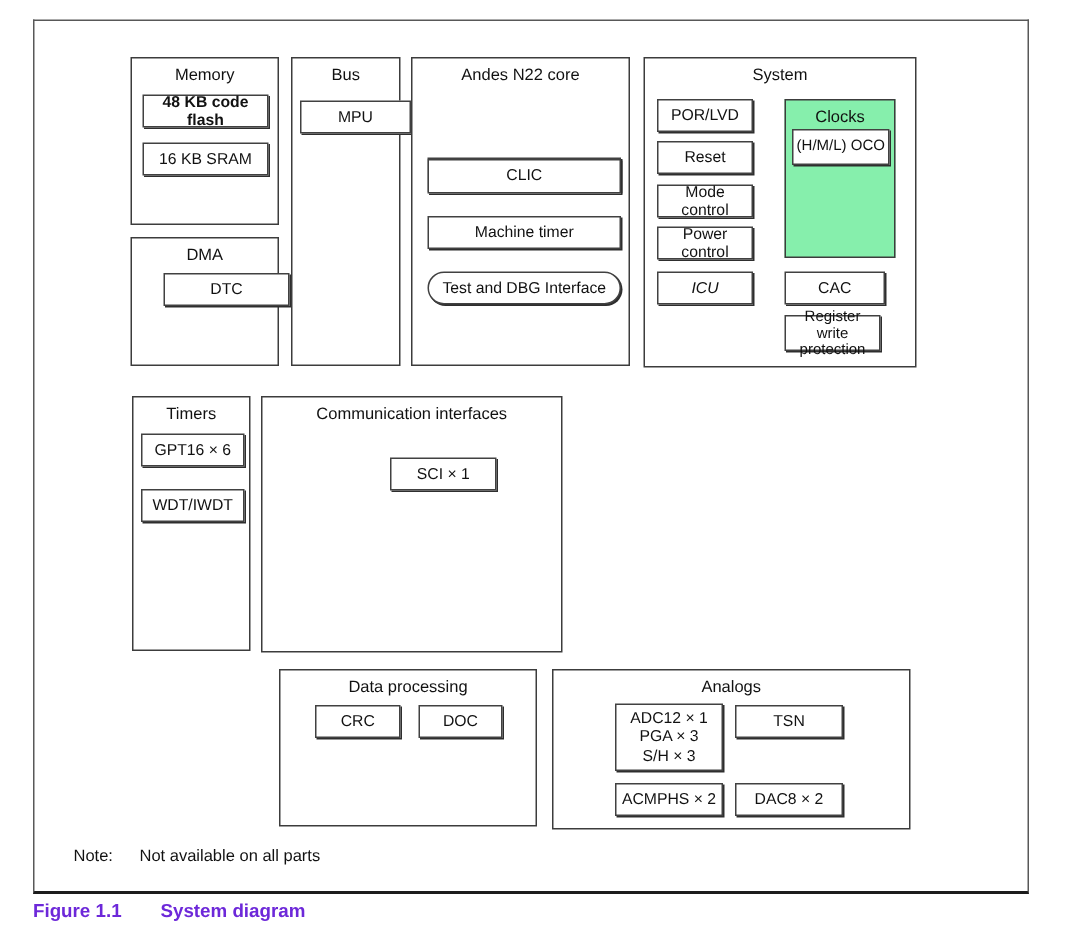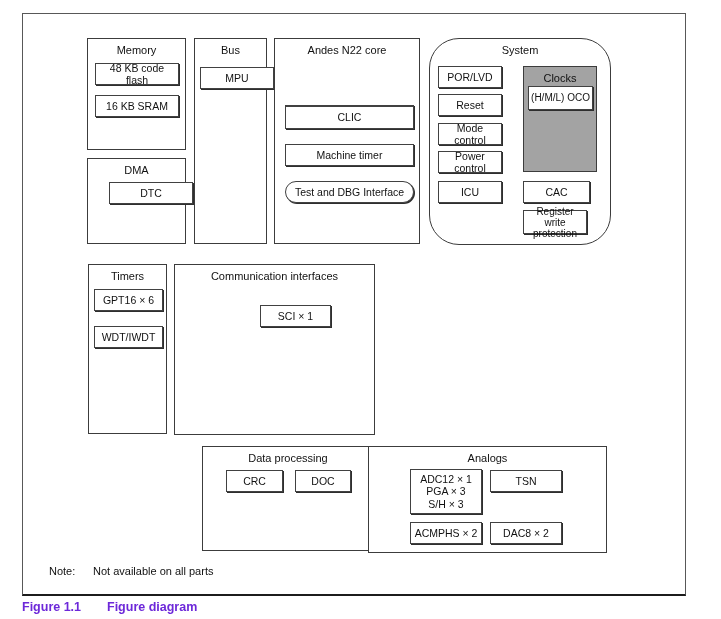--- a/index.html
+++ b/index.html
@@ -40,62 +40,62 @@
     display: flex; align-items: center; justify-content: center;
     text-align: center;
     font-size: 10.5px; line-height: 1.18; color: #111;
     white-space: pre-line;
     box-sizing: border-box;
     padding: 1px 2px;
   }
   .subgroup {
     position: absolute;
     border: 1.2px solid #3c3c3c;
-    background: #a3a3a3;
+    background: #86efac;
     box-sizing: border-box;
   }
 
   
   #g-memory { left: 64px; top: 24px; width: 99px; height: 112px; }
-  #b-flash  { left: 7px;  top: 24px; width: 84px; height: 22px; }
+  #b-flash  { left: 7px;  top: 24px; width: 84px; height: 22px; font-weight: bold; }
   #b-sram   { left: 7px;  top: 56px; width: 84px; height: 22px; }
 
   #g-dma { left: 64px; top: 144px; width: 99px; height: 86px; }
   #b-dtc { left: 21px;  top: 23px;  width: 84px; height: 22px; }
 
   #g-bus { left: 171px; top: 24px; width: 73px; height: 206px; }
   #b-mpu { left: 5px;   top: 28px; width: 74px; height: 22px; }
 
   #g-core   { left: 251px; top: 24px;  width: 146px; height: 206px; }
   #b-pmp    { left: 10px;  top: 26px;  width: 129px; height: 23px; margin-top: 40px; }
   #b-clic   { left: 10px;  top: 67px;  width: 129px; height: 23px; }
   #b-mtimer { left: 10px;  top: 105px; width: 129px; height: 22px; }
   #b-testdbg{ left: 10px;  top: 142px; width: 129px; height: 22px; border-radius: 11px; }
 
-  #g-system { left: 406px; top: 24px; width: 182px; height: 207px; border-radius: 30px; }
+  #g-system { left: 406px; top: 24px; width: 182px; height: 207px; }
   #b-porlvd { left: 8px; top: 27px;  width: 64px; height: 22px; }
   #b-reset  { left: 8px; top: 55px;  width: 64px; height: 22px; }
   #b-mode   { left: 8px; top: 84px;  width: 64px; height: 22px; }
   #b-power  { left: 8px; top: 112px; width: 64px; height: 22px; }
-  #b-icu    { left: 8px; top: 142px; width: 64px; height: 22px; }
+  #b-icu    { left: 8px; top: 142px; width: 64px; height: 22px; font-style: italic; }
   #g-clocks { left: 93px; top: 27px; width: 74px; height: 106px; }
   #b-oco    { left: 4px;  top: 19px; width: 65px; height: 24px; font-size: 10px; }
   #b-cac    { left: 93px; top: 142px; width: 67px; height: 22px; }
   #b-regwp  { left: 93px; top: 171px; width: 64px; height: 24px; font-size: 10px; line-height: 1.1; }
 
   
   #g-timers { left: 65px; top: 250px; width: 79px; height: 170px; }
   #b-gpt    { left: 5px;  top: 24px;  width: 69px; height: 22px; }
   #b-wdt    { left: 5px;  top: 61px;  width: 69px; height: 22px; }
 
   #g-comm { left: 151px; top: 250px; width: 201px; height: 171px; }
   #b-sci  { left: 85px;  top: 40px;  width: 71px;  height: 22px; }
 
   
-  #g-dp  { left: 163px; top: 432px; width: 172px; height: 105px; margin-left: 16px; }
+  #g-dp  { left: 163px; top: 432px; width: 172px; height: 105px; }
   #b-crc { left: 23px;  top: 23px;  width: 57px;  height: 22px; }
   #b-doc { left: 92px;  top: 23px;  width: 56px;  height: 22px; }
 
   #g-analogs { left: 345px; top: 432px; width: 239px; height: 107px; }
   #b-adc     { left: 41px;  top: 22px;  width: 72px; height: 45px; }
   #b-tsn     { left: 121px; top: 23px;  width: 72px; height: 22px; }
   #b-acmphs  { left: 41px;  top: 75px;  width: 72px; height: 22px; }
   #b-dac     { left: 121px; top: 75px;  width: 72px; height: 22px; }
 
   
@@ -187,15 +187,15 @@
       <div class="box" id="b-acmphs">ACMPHS × 2</div>
       <div class="box" id="b-dac">DAC8 × 2</div>
     </section>
 
     <span class="note-label">Note:</span>
     <span class="note-text">Not available on all parts</span>
   </div>
 
   <div class="caption">
     <span class="caption-number">Figure 1.1</span>
-    <span class="caption-title">Figure diagram</span>
+    <span class="caption-title">System diagram</span>
   </div>
 </div>
 
 </body></html>

